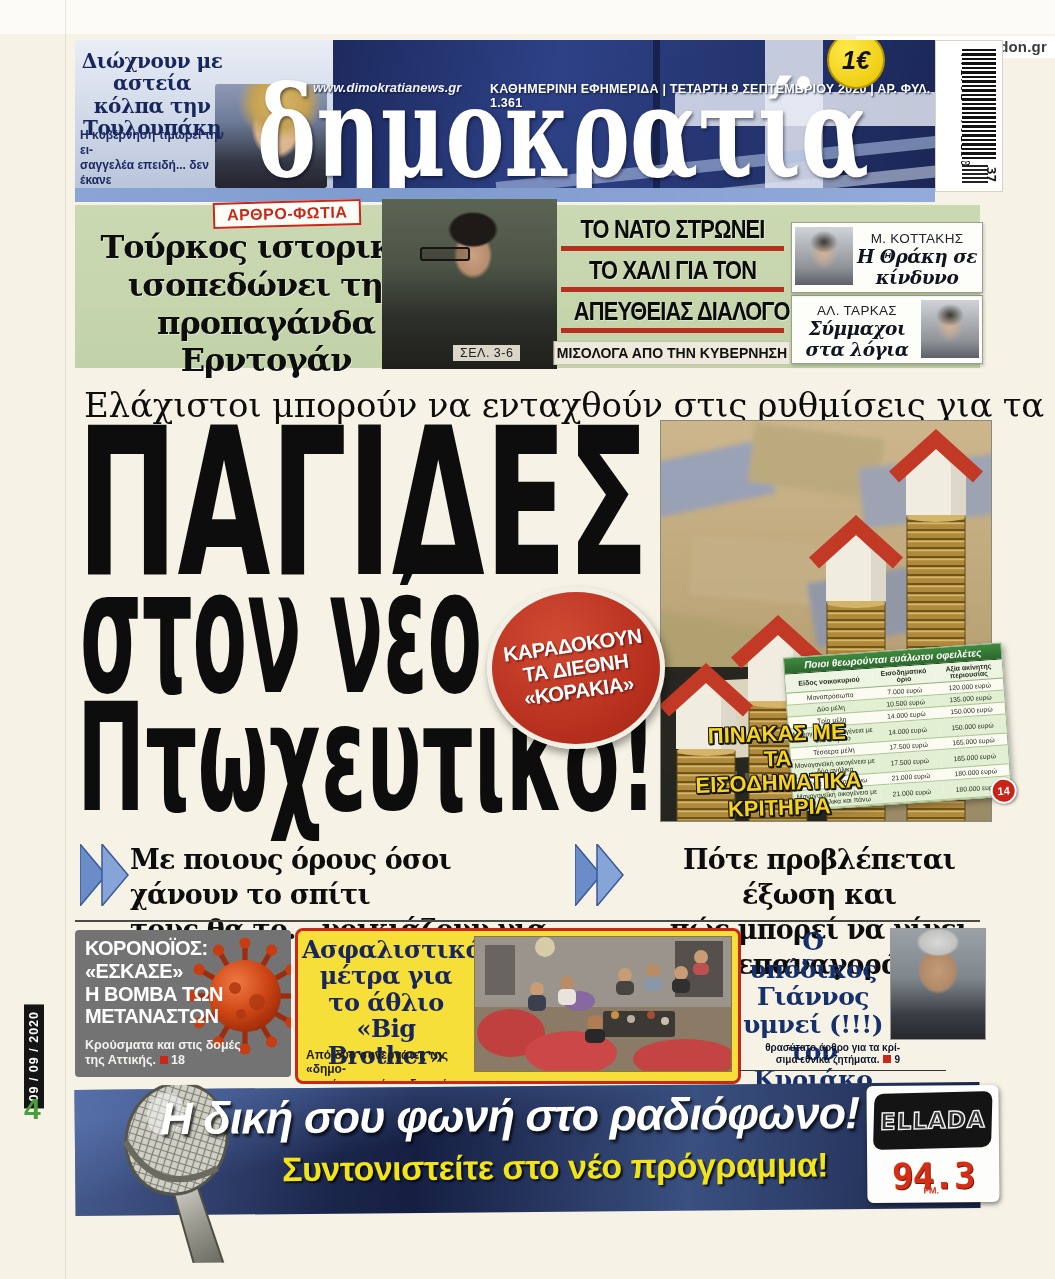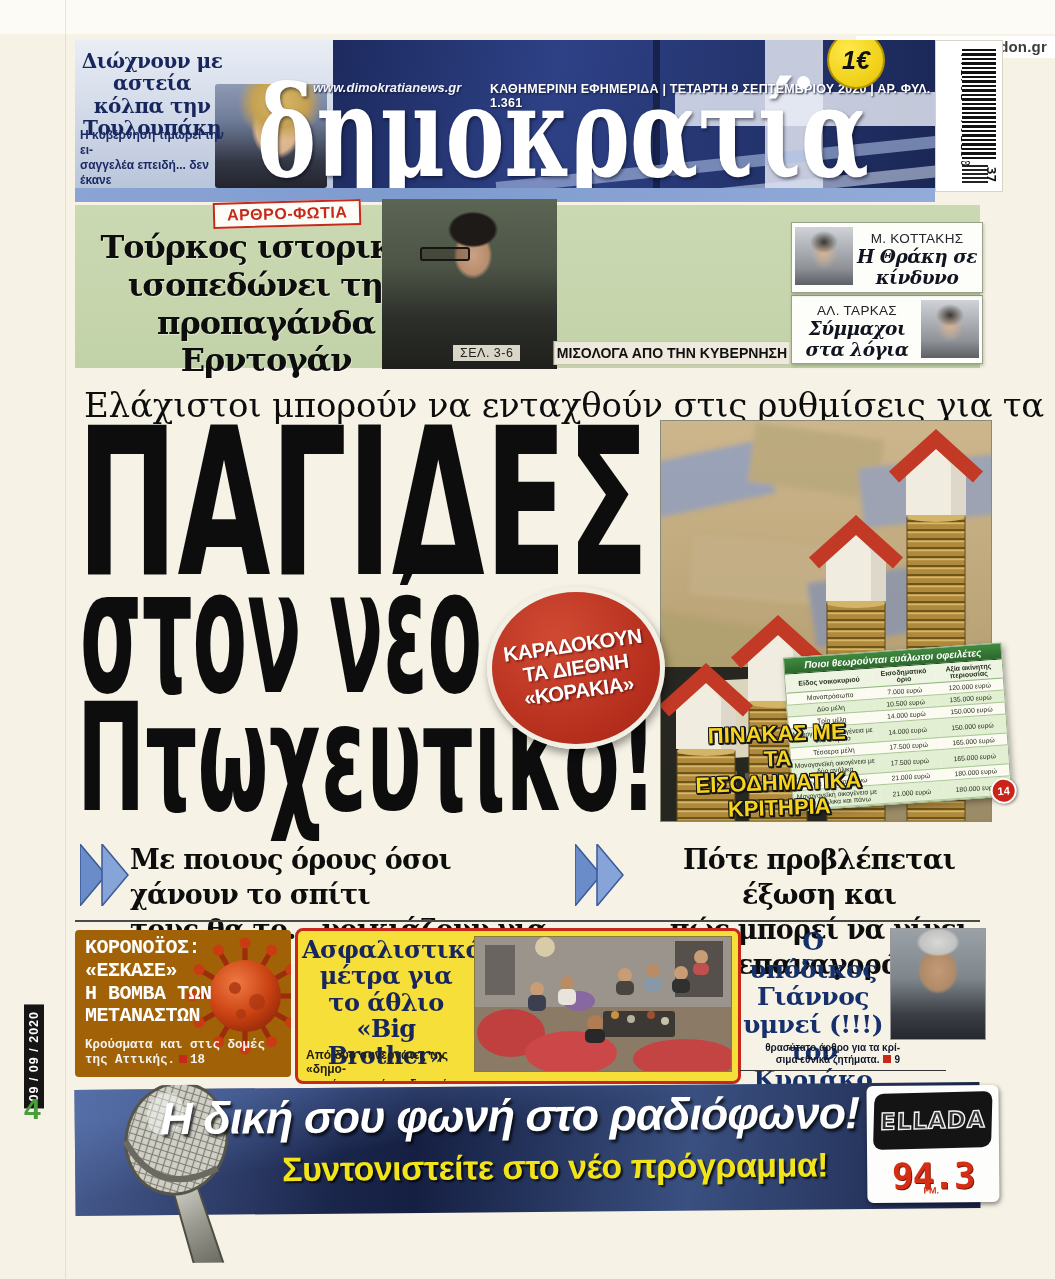--- a/index.html
+++ b/index.html
@@ -67,21 +67,21 @@
   .mini-table{left:788px;top:650px;width:217px;background:#fbfbf2;border:1px solid #9ab08a;transform:rotate(-4deg);box-shadow:2px 3px 6px rgba(0,0,0,.35);z-index:4;}
   .mini-table-title{background:linear-gradient(180deg,#3f8a3f,#2c672c);border-bottom:1px solid #1d4a1d;color:#fff;font-style:italic;font-weight:bold;font-size:10px;text-align:center;padding:2px 0;}
   .mini-table table{width:100%;border-collapse:collapse;font-size:6.8px;color:#26301e;}
   .mini-table th{font-size:7px;font-weight:bold;padding:2px 1px;border-bottom:1px solid #8fb47e;background:#eef4e2;}
   .mini-table td{text-align:center;padding:2px 1px;border-bottom:1px solid #a9c796;}
   .mini-table tr:nth-child(even) td{background:#e2efd2;}
   .table-pageref{right:-6px;bottom:-8px;width:22px;height:22px;border-radius:50%;background:#cc2318;color:#fff;font-weight:bold;font-size:11px;display:flex;align-items:center;justify-content:center;border:2px solid #fff;box-shadow:1px 1px 3px rgba(0,0,0,.4);}
   .bullet-text{font-family:"DejaVu Serif","Liberation Serif",serif;font-weight:bold;font-size:27px;line-height:1.3;color:#0d0d0d;letter-spacing:-.8px;}
   .divider{left:75px;top:920px;width:905px;height:2px;background:#4a4a46;}
   
-  .corona-box{left:75px;top:930px;width:216px;height:147px;background:#a16207;border-radius:4px;overflow:hidden;font-family:Liberation Mono, monospace;}
+  .corona-box{left:75px;top:930px;width:216px;height:147px;background:#737373;border-radius:4px;overflow:hidden;}
   .corona-headline{left:10px;top:7px;font-weight:bold;font-size:20px;line-height:1.14;color:#fff;letter-spacing:-.5px;z-index:2;}
   .corona-sub{left:10px;bottom:8px;font-size:12.5px;font-weight:bold;color:#f2f2f0;line-height:1.25;z-index:2;}
   .bb-box{left:295px;top:928px;width:440px;height:150px;background:#f7df39;border:3px solid #c8281a;border-radius:8px;overflow:hidden;}
   .bb-headline{left:4px;top:6px;width:168px;text-align:center;font-family:"DejaVu Serif","Liberation Serif",serif;font-weight:bold;font-size:24px;line-height:1.1;color:#17265c;letter-spacing:-.5px;}
   .bb-sub{left:8px;top:117px;width:168px;font-size:12px;font-weight:bold;color:#232010;line-height:1.2;}
   .bb-photo{left:176px;top:5px;width:256px;height:134px;border:1px solid #8a7a40;overflow:hidden;}
   .gi-box{left:740px;top:928px;width:242px;height:150px;}
   .gi-headline{left:0;top:0;width:146px;text-align:center;font-family:"DejaVu Serif","Liberation Serif",serif;font-weight:bold;font-size:25px;line-height:1.1;color:#16306c;letter-spacing:-.5px;}
   .gi-sub{left:0;top:114px;width:160px;font-size:10px;font-weight:bold;color:#0f172a;line-height:1.2;text-align:right;}
   .gi-photo{left:150px;top:0;width:94px;height:110px;border:1px solid #999;background:
@@ -146,20 +146,28 @@
 
 <div class="abs green-band">
   <div class="abs kicker-box">ΑΡΘΡΟ-ΦΩΤΙΑ</div>
   <div class="abs gb-headline ml">Τούρκος ιστορικός
 ισοπεδώνει την
 προπαγάνδα Ερντογάν</div>
   <div class="abs gb-photo">
     <div class="abs gb-glasses"></div>
   </div>
   <div class="abs gb-pageref">ΣΕΛ. 3-6</div>
+  <div class="abs nato">
+    <div class="nato-line">ΤΟ ΝΑΤΟ ΣΤΡΩΝΕΙ</div>
+    <div class="nato-bar"></div>
+    <div class="nato-line">ΤΟ ΧΑΛΙ ΓΙΑ ΤΟΝ</div>
+    <div class="nato-bar"></div>
+    <div class="nato-line">ΑΠΕΥΘΕΙΑΣ ΔΙΑΛΟΓΟ</div>
+    <div class="nato-bar"></div>
+  </div>
   <div class="abs nato-sub">ΜΙΣΟΛΟΓΑ ΑΠΟ ΤΗΝ ΚΥΒΕΡΝΗΣΗ</div>
 
   <div class="abs col-box" style="top:90px;height:67px;">
     <div class="abs" style="left:4px;top:7px;width:122px;text-align:center;">
       <div class="col-name">ΑΛ. ΤΑΡΚΑΣ</div>
       <div class="col-title">Σύμμαχοι στα λόγια</div>
     </div>
     <div class="abs col-photo" style="right:3px;top:4px;"></div>
   </div>
   <div class="abs col-box" style="top:17px;height:69px;">

